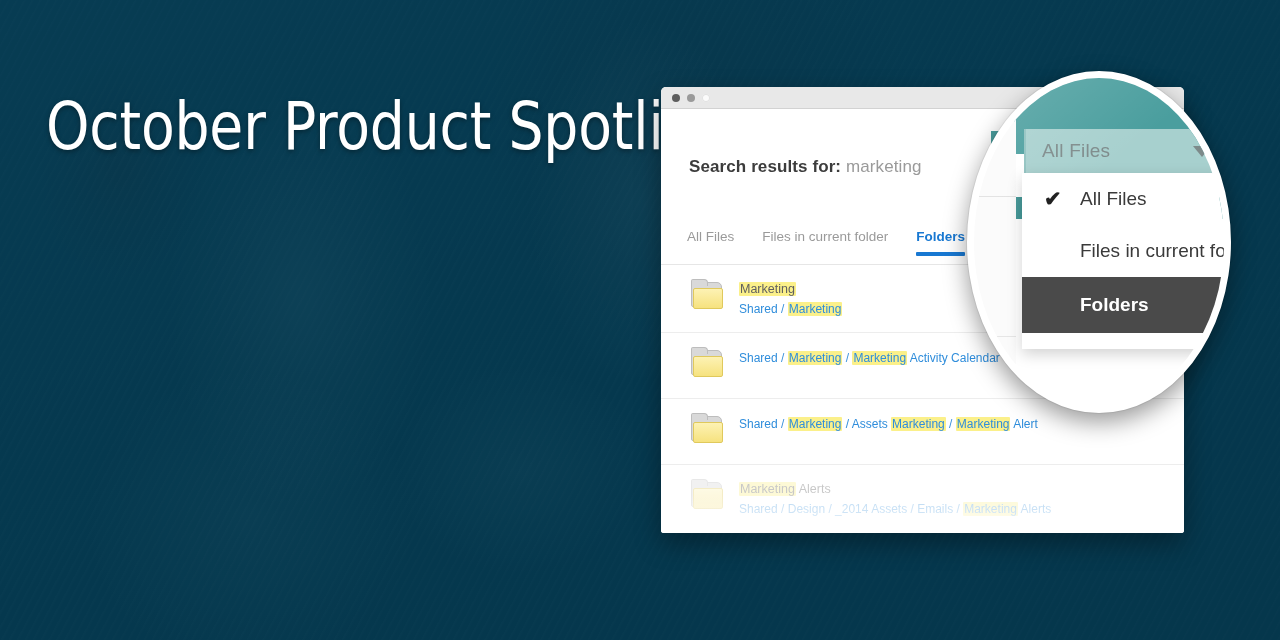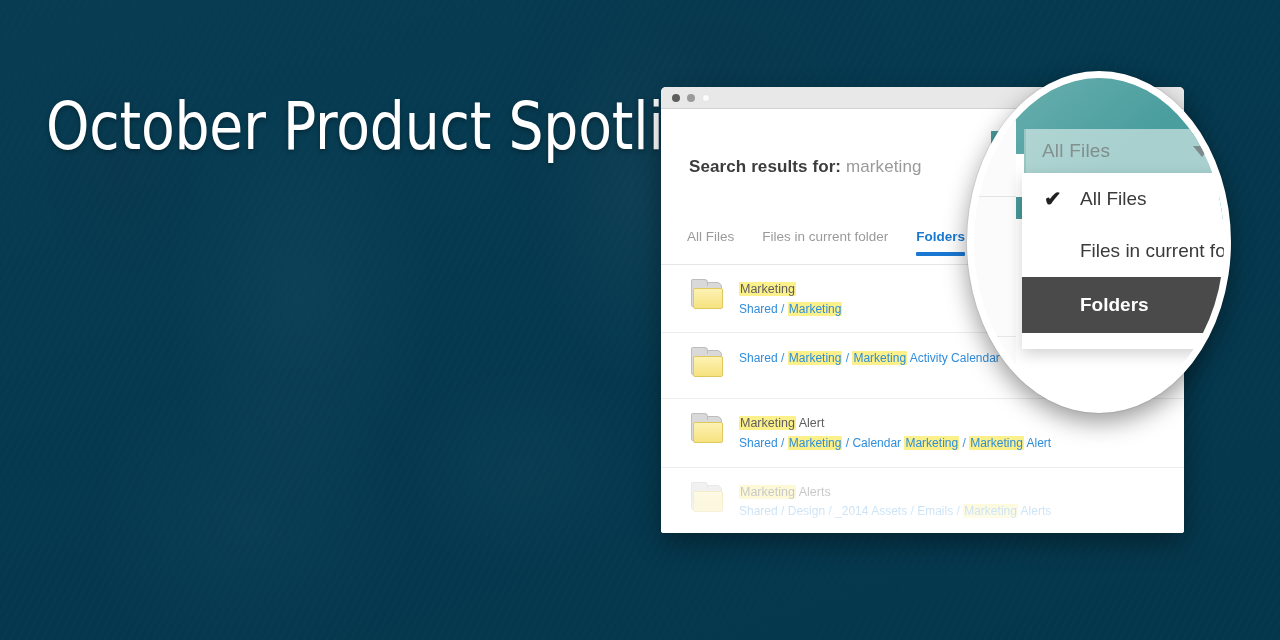--- a/index.html
+++ b/index.html
@@ -286,22 +286,21 @@
             <div class="texts">
               <div class="path"><span>Shared</span><span class="sep"> / </span><mark>Marketing</mark><span class="sep"> / </span><mark>Marketing</mark><span> Activity Calendar</span></div>
             </div>
           </div>
           <div class="row">
             <div class="folder-ico">
               <span class="back"></span>
               <span class="front"></span>
             </div>
             <div class="texts">
-              <div class="name"><mark>Marketing</mark><span> Alert</span></div>
-              <div class="path"><span>Shared</span><span class="sep"> / </span><mark>Marketing</mark><span> / Calendar </span><mark>Marketing</mark><span class="sep"> / </span><mark>Marketing</mark><span> Alert</span></div>
+              <div class="path"><span>Shared</span><span class="sep"> / </span><mark>Marketing</mark><span> / Assets </span><mark>Marketing</mark><span class="sep"> / </span><mark>Marketing</mark><span> Alert</span></div>
             </div>
           </div>
           <div class="row faded">
             <div class="folder-ico">
               <span class="back"></span>
               <span class="front"></span>
             </div>
             <div class="texts">
               <div class="name"><mark>Marketing</mark><span> Alerts</span></div>
               <div class="path"><span>Shared</span><span class="sep"> / </span><span>Design</span><span class="sep"> / </span><span>_2014 Assets</span><span class="sep"> / </span><span>Emails</span><span class="sep"> / </span><mark>Marketing</mark><span> Alerts</span></div>

